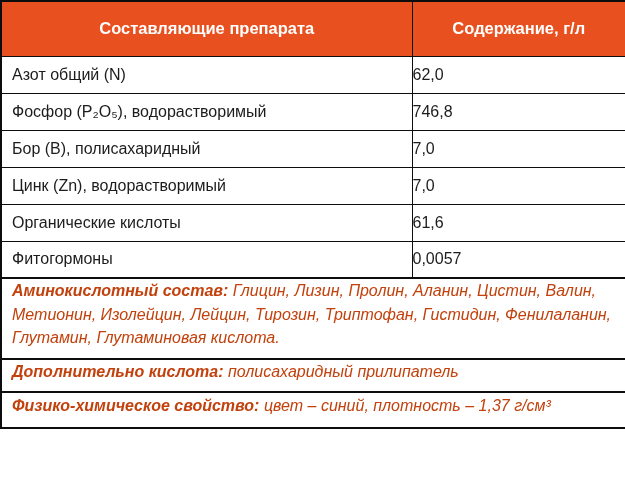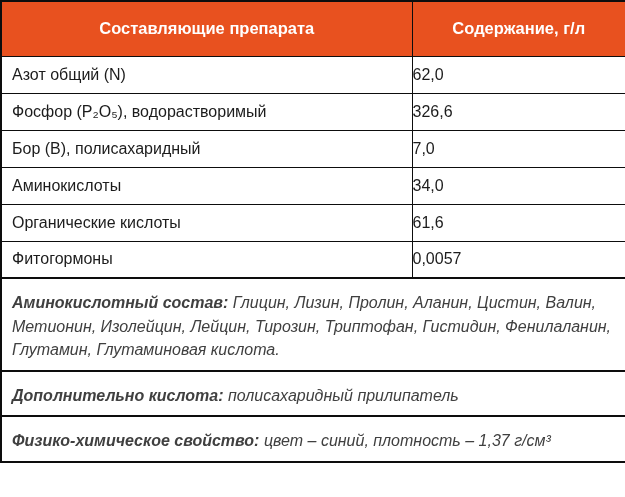--- a/index.html
+++ b/index.html
@@ -43,22 +43,22 @@
   }
   td.cell-value {
     font-size: 16px;
     color: #1c1c1c;
     vertical-align: middle;
   }
   tr.note-row td {
     border-top: 2px solid #0d0d0d;
     border-bottom: 2px solid #0d0d0d;
     font-size: 16px;
-    color: #404040;
-    padding: 12px 12px 8px 10px;
+    color: #c2410c;
+    padding: 0 12px 8px 10px;
     line-height: 1.47;
     vertical-align: middle;
   }
   tr.note-amino td  { height: 76px; }
   tr.note-extra td  { height: 31px; }
   tr.note-physchem td { height: 36px; }
   .note-label {
     font-weight: bold;
     font-style: italic;
   }
@@ -81,29 +81,29 @@
         <th class="hdr">Содержание, г/л</th>
       </tr>
     </thead>
     <tbody>
       <tr class="data-row">
         <td class="cell-name">Азот общий (N)</td>
         <td class="cell-value">62,0</td>
       </tr>
       <tr class="data-row">
         <td class="cell-name">Фосфор (P₂O₅), водорастворимый</td>
-        <td class="cell-value">326,6</td>
+        <td class="cell-value">746,8</td>
       </tr>
       <tr class="data-row">
         <td class="cell-name">Бор (B), полисахаридный</td>
         <td class="cell-value">7,0</td>
       </tr>
       <tr class="data-row">
-        <td class="cell-name">Аминокислоты</td>
-        <td class="cell-value">34,0</td>
+        <td class="cell-name">Цинк (Zn), водорастворимый</td>
+        <td class="cell-value">7,0</td>
       </tr>
       <tr class="data-row">
         <td class="cell-name">Органические кислоты</td>
         <td class="cell-value">61,6</td>
       </tr>
       <tr class="data-row">
         <td class="cell-name">Фитогормоны</td>
         <td class="cell-value">0,0057</td>
       </tr>
       <tr class="note-row note-amino">

